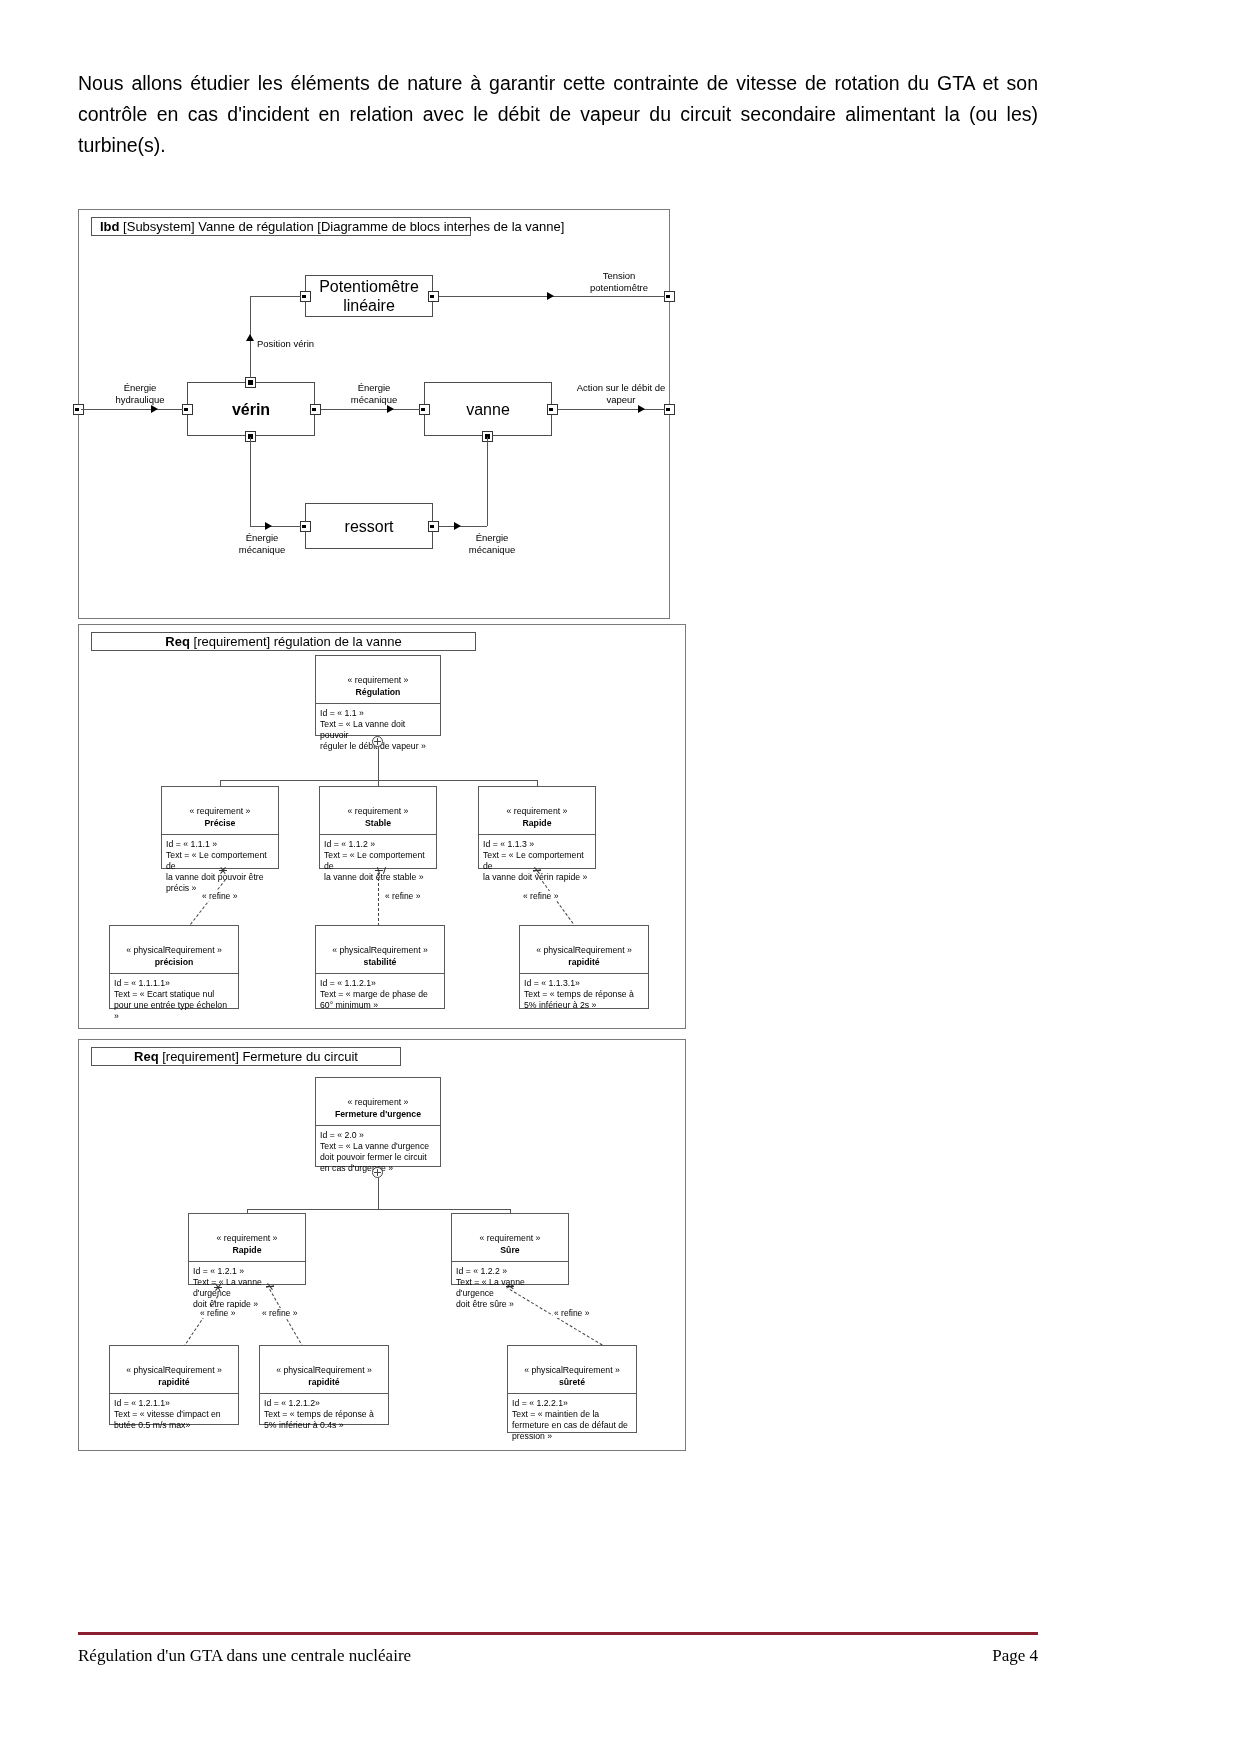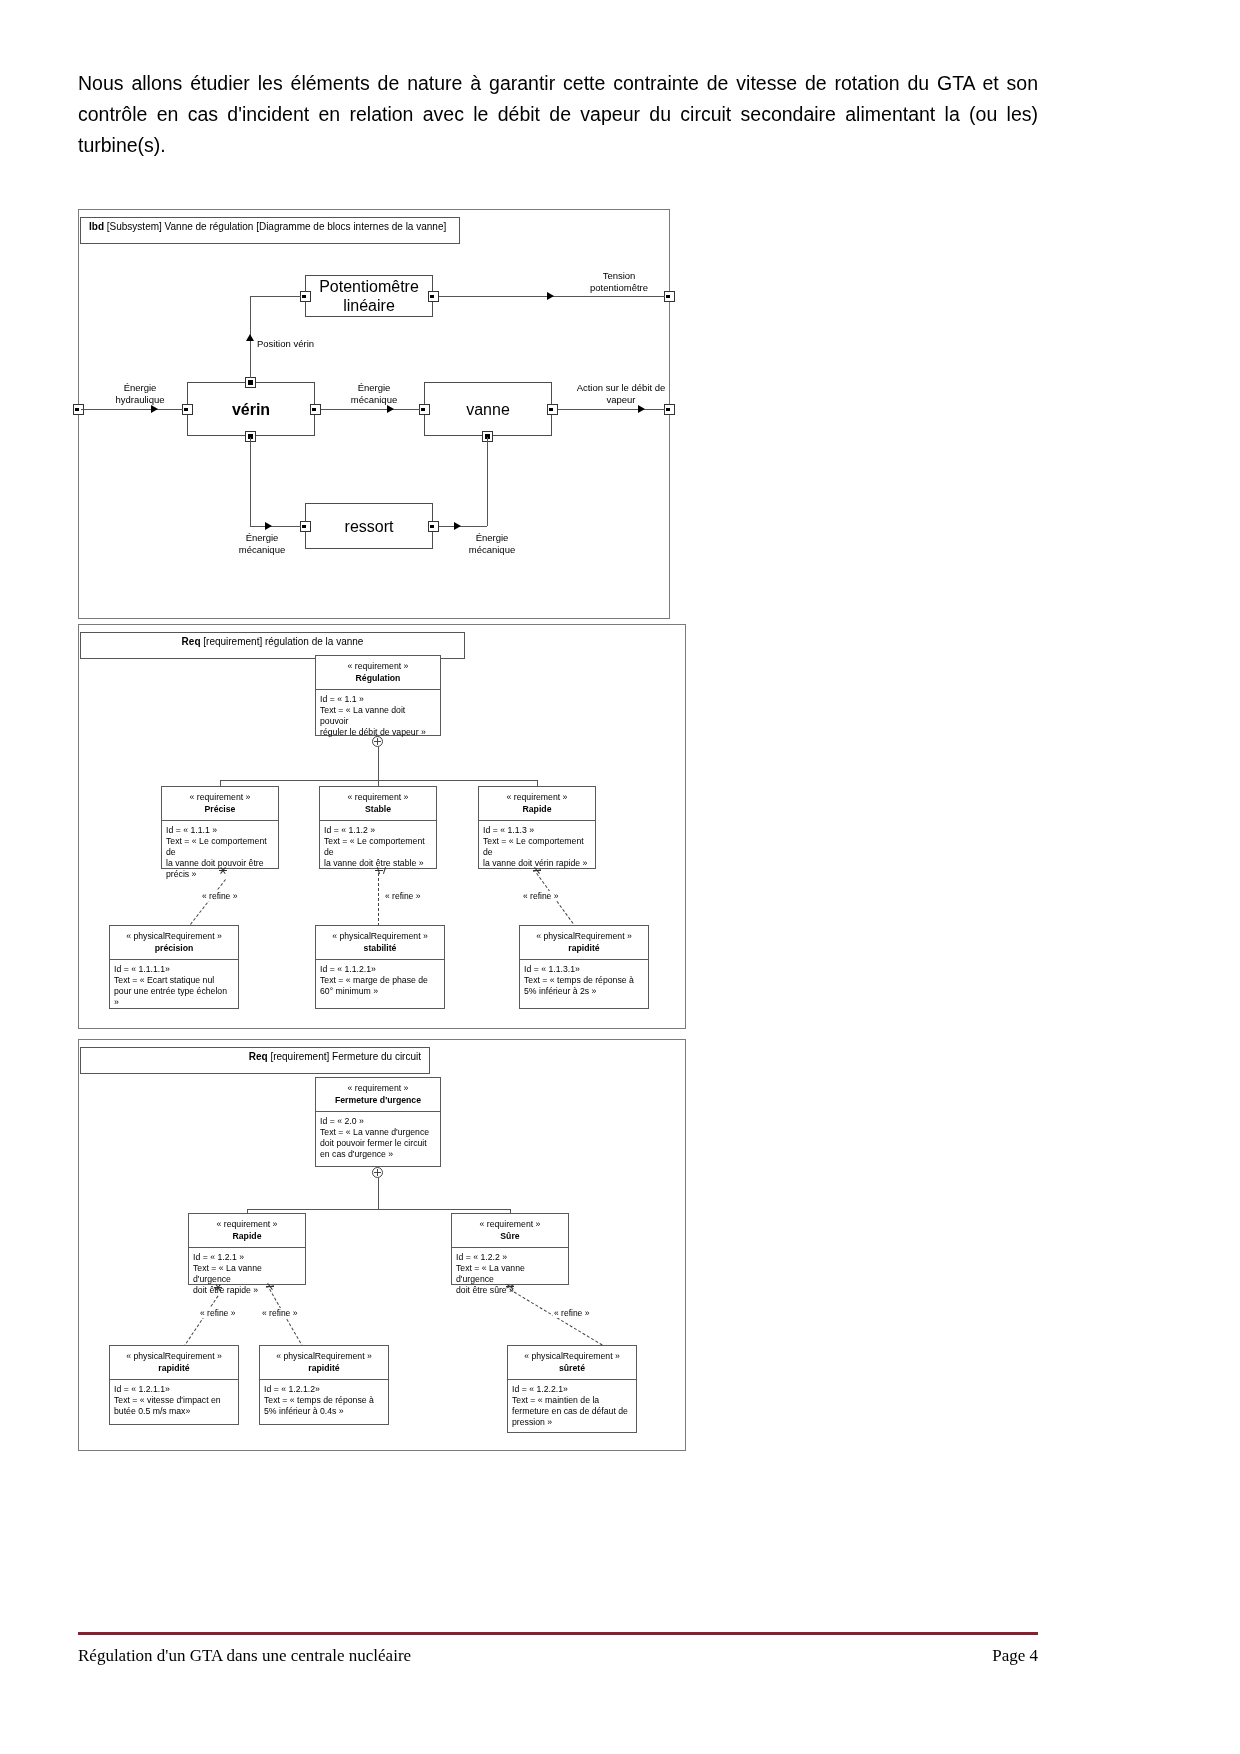--- a/index.html
+++ b/index.html
@@ -23,26 +23,26 @@
   .intro .l2 { margin-top:0; }
 
   
   .frame {
     position:absolute;
     border:1px solid #7a7a7a;
     background:#fff;
     box-sizing:border-box;
   }
   .frame-tab {
-    position:absolute; left:1px; top:7px;
+    position:absolute; left:12px; top:7px;
     border:1px solid #555;
     background:#fff;
-    font-size:10px;
+    font-size:13px;
     line-height:14px;
-    padding:2px 8px 9px 8px;
+    padding:2px 8px 1px 8px;
     white-space:nowrap;
     box-sizing:border-box;
     text-align:center;
   }
   .frame-tab b { font-weight:bold; }
 
   
   #ibd { left:78px; top:209px; width:592px; height:410px; }
   #ibd .frame-tab { width:380px; text-align:left; }
 
@@ -91,36 +91,36 @@
     font-size:9.5px;
     line-height:11.5px;
     text-align:center;
     white-space:pre-line;
   }
 
   
   #req1 { left:78px; top:624px; width:608px; height:405px; }
   #req1 .frame-tab { width:385px; }
   #req2 { left:78px; top:1039px; width:608px; height:412px; }
-  #req2 .frame-tab { width:350px;text-align:right; }
+  #req2 .frame-tab { width:310px; }
 
   .rbox {
     position:absolute;
     border:1px solid #5a5a5a;
     background:#fff;
     box-sizing:border-box;
     font-size:8.7px;
     line-height:11px;
   }
   .rbox .head {
     text-align:center;
     padding:5px 4px 5px 4px;
     border-bottom:1px solid #5a5a5a;
   }
-  .rbox .stereo { display:block; }
+  .rbox .stereo { display:block;margin-top:14px; }
   .rbox .rname { display:block; font-weight:bold; margin-top:1px; }
   .rbox .body {
     padding:4px 4px 4px 4px;
     white-space:pre-line;
   }
 
   .conn { position:absolute; background:#555; }
   .conn.h { height:1px; }
   .conn.v { width:1px; }
 

